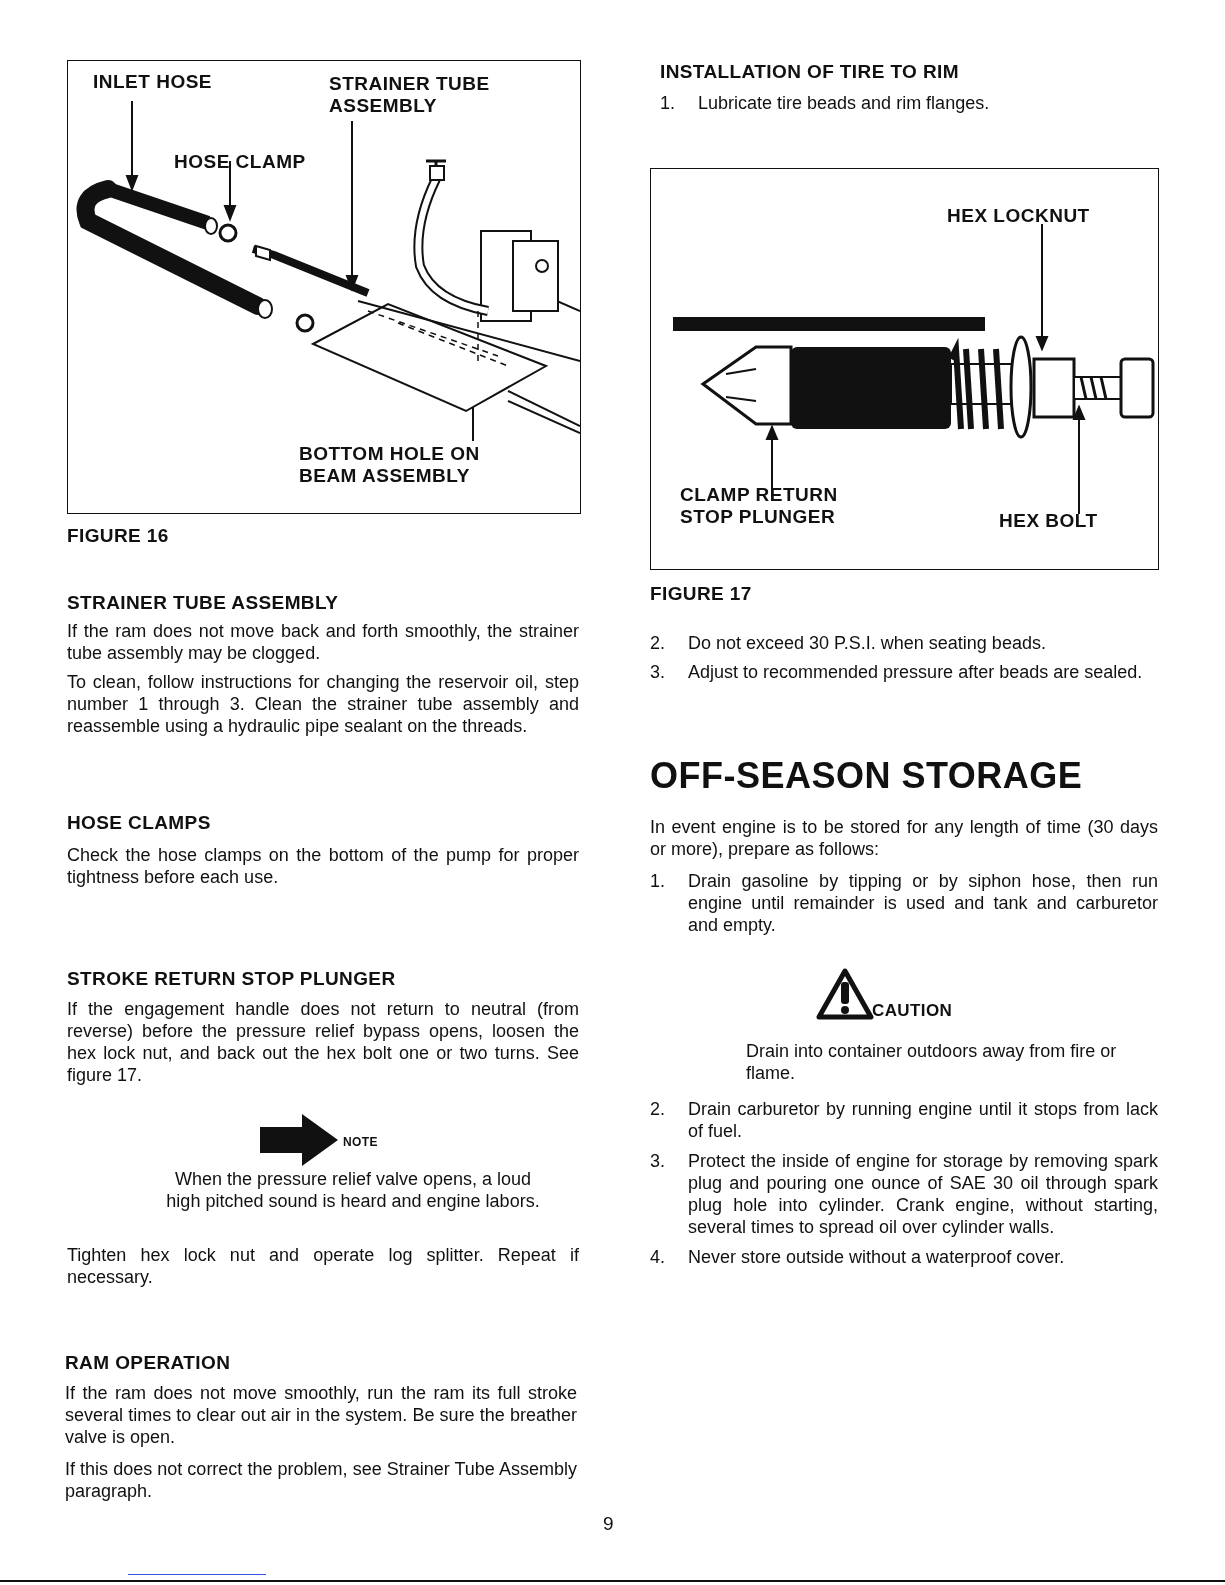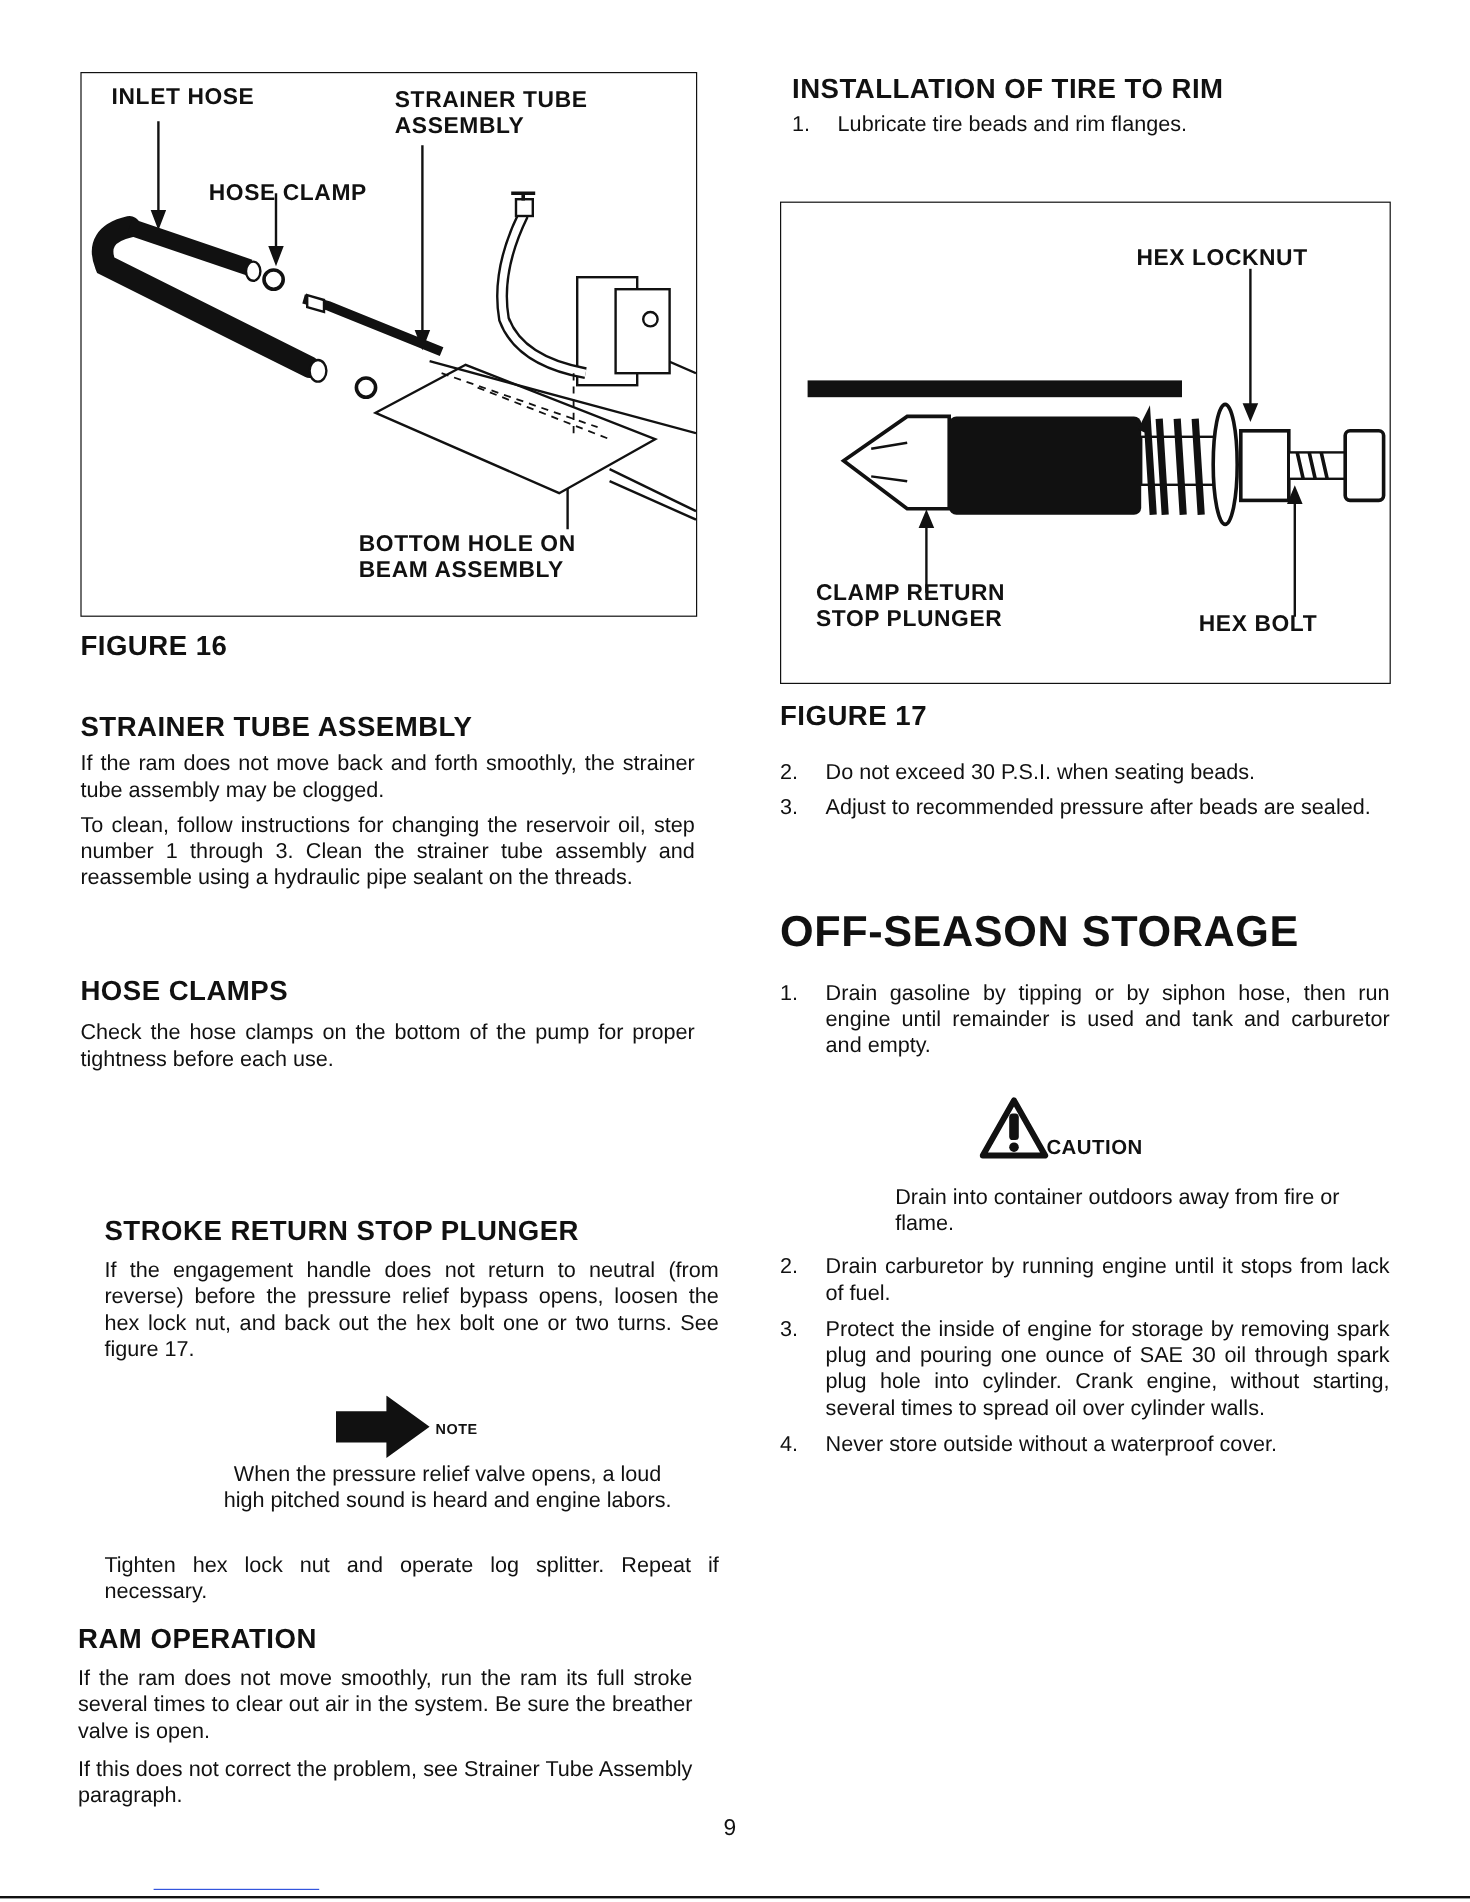--- a/index.html
+++ b/index.html
@@ -1,18 +1,18 @@
 <!DOCTYPE html>
 <html><head>
 <meta charset="utf-8">
 <style>
   html,body{margin:0;padding:0;background:#fff;}
   body{width:1225px;height:1585px;position:relative;overflow:hidden;font-family:"Liberation Sans",sans-serif;color:#111;}
   .abs{position:absolute;}
-  .h3{font-weight:bold;font-size:23px;letter-spacing:0.4px;}
+  .h3{font-weight:bold;font-size:19px;letter-spacing:0.4px;}
   .p{font-size:18px;line-height:22px;text-align:justify;}
   .lbl{font-weight:bold;font-size:19px;letter-spacing:0.5px;line-height:22px;}
   .fig{border:1.5px solid #111;}
   .num{position:absolute;left:0;}
   .item{position:relative;padding-left:38px;}
   .big{font-weight:bold;font-size:36px;letter-spacing:0.5px;}
   .bottom-line{position:absolute;left:0;top:1580px;width:1225px;height:2px;background:#111;}
   .blue{position:absolute;left:128px;top:1574px;width:138px;height:1px;background:#3355dd;}
 </style>
 </head>
@@ -82,21 +82,21 @@
   <div class="h3" style="margin-bottom:6px;">STRAINER TUBE ASSEMBLY</div>
   <div class="p" style="margin-bottom:7px;">If the ram does not move back and forth smoothly, the strainer tube assembly may be clogged.</div>
   <div class="p">To clean, follow instructions for changing the reservoir oil, step number 1 through 3. Clean the strainer tube assembly and reassemble using a hydraulic pipe sealant on the threads.</div>
 </div>
 
 <div class="abs" style="left:67px;top:812px;width:512px;">
   <div class="h3" style="margin-bottom:10px;">HOSE CLAMPS</div>
   <div class="p" style="margin-bottom:10px;">Check the hose clamps on the bottom of the pump for proper tightness before each use.</div>
 </div>
 
-<div class="abs" style="left:67px;top:1012px;width:512px;margin-left:20px;">
+<div class="abs" style="left:67px;top:968px;width:512px;">
   <div class="h3" style="margin-bottom:8px;">STROKE RETURN STOP PLUNGER</div>
   <div class="p">If the engagement handle does not return to neutral (from reverse) before the pressure relief bypass opens, loosen the hex lock nut, and back out the hex bolt one or two turns. See figure 17.</div>
   <div style="position:relative;height:128px;">
     <svg class="abs" style="left:193px;top:28px;" width="80" height="52" viewBox="0 0 80 52">
       <polygon points="0,13 42,13 42,0 78,26 42,52 42,39 0,39" fill="#111"></polygon>
     </svg>
     <div class="abs h3" style="left:276px;top:49px;font-size:12px;">NOTE</div>
     <div class="abs p" style="left:96px;top:82px;width:380px;text-align:center;">When the pressure relief valve opens, a loud high pitched sound is heard and engine labors.</div>
   </div>
   <div class="p" style="margin-top:30px;">Tighten hex lock nut and operate log splitter. Repeat if necessary.</div>
@@ -153,20 +153,21 @@
   </div>
   <div class="p item">
     <span class="num">3.</span>
     <span>Adjust to recommended pressure after beads are sealed.</span>
   </div>
 </div>
 
 <div class="abs big" style="left:650px;top:755px;">OFF-SEASON STORAGE</div>
 
 <div class="abs" style="left:650px;top:816px;width:508px;">
+  <div class="p" style="margin-bottom:10px;">In event engine is to be stored for any length of time (30 days or more), prepare as follows:</div>
   <div class="p item">
     <span class="num">1.</span>
     <span>Drain gasoline by tipping or by siphon hose, then run engine until remainder is used and tank and carburetor and empty.</span>
   </div>
   <div style="position:relative;height:150px;">
     <svg class="abs" style="left:166px;top:32px;" width="58" height="52" viewBox="0 0 58 52">
       <polygon points="29,3 55,49 3,49" fill="none" stroke="#111" stroke-width="5" stroke-linejoin="round"></polygon>
       <rect x="25" y="14" width="8" height="22" rx="3" fill="#111"></rect>
       <circle cx="29" cy="42" r="4" fill="#111"></circle>
     </svg>

